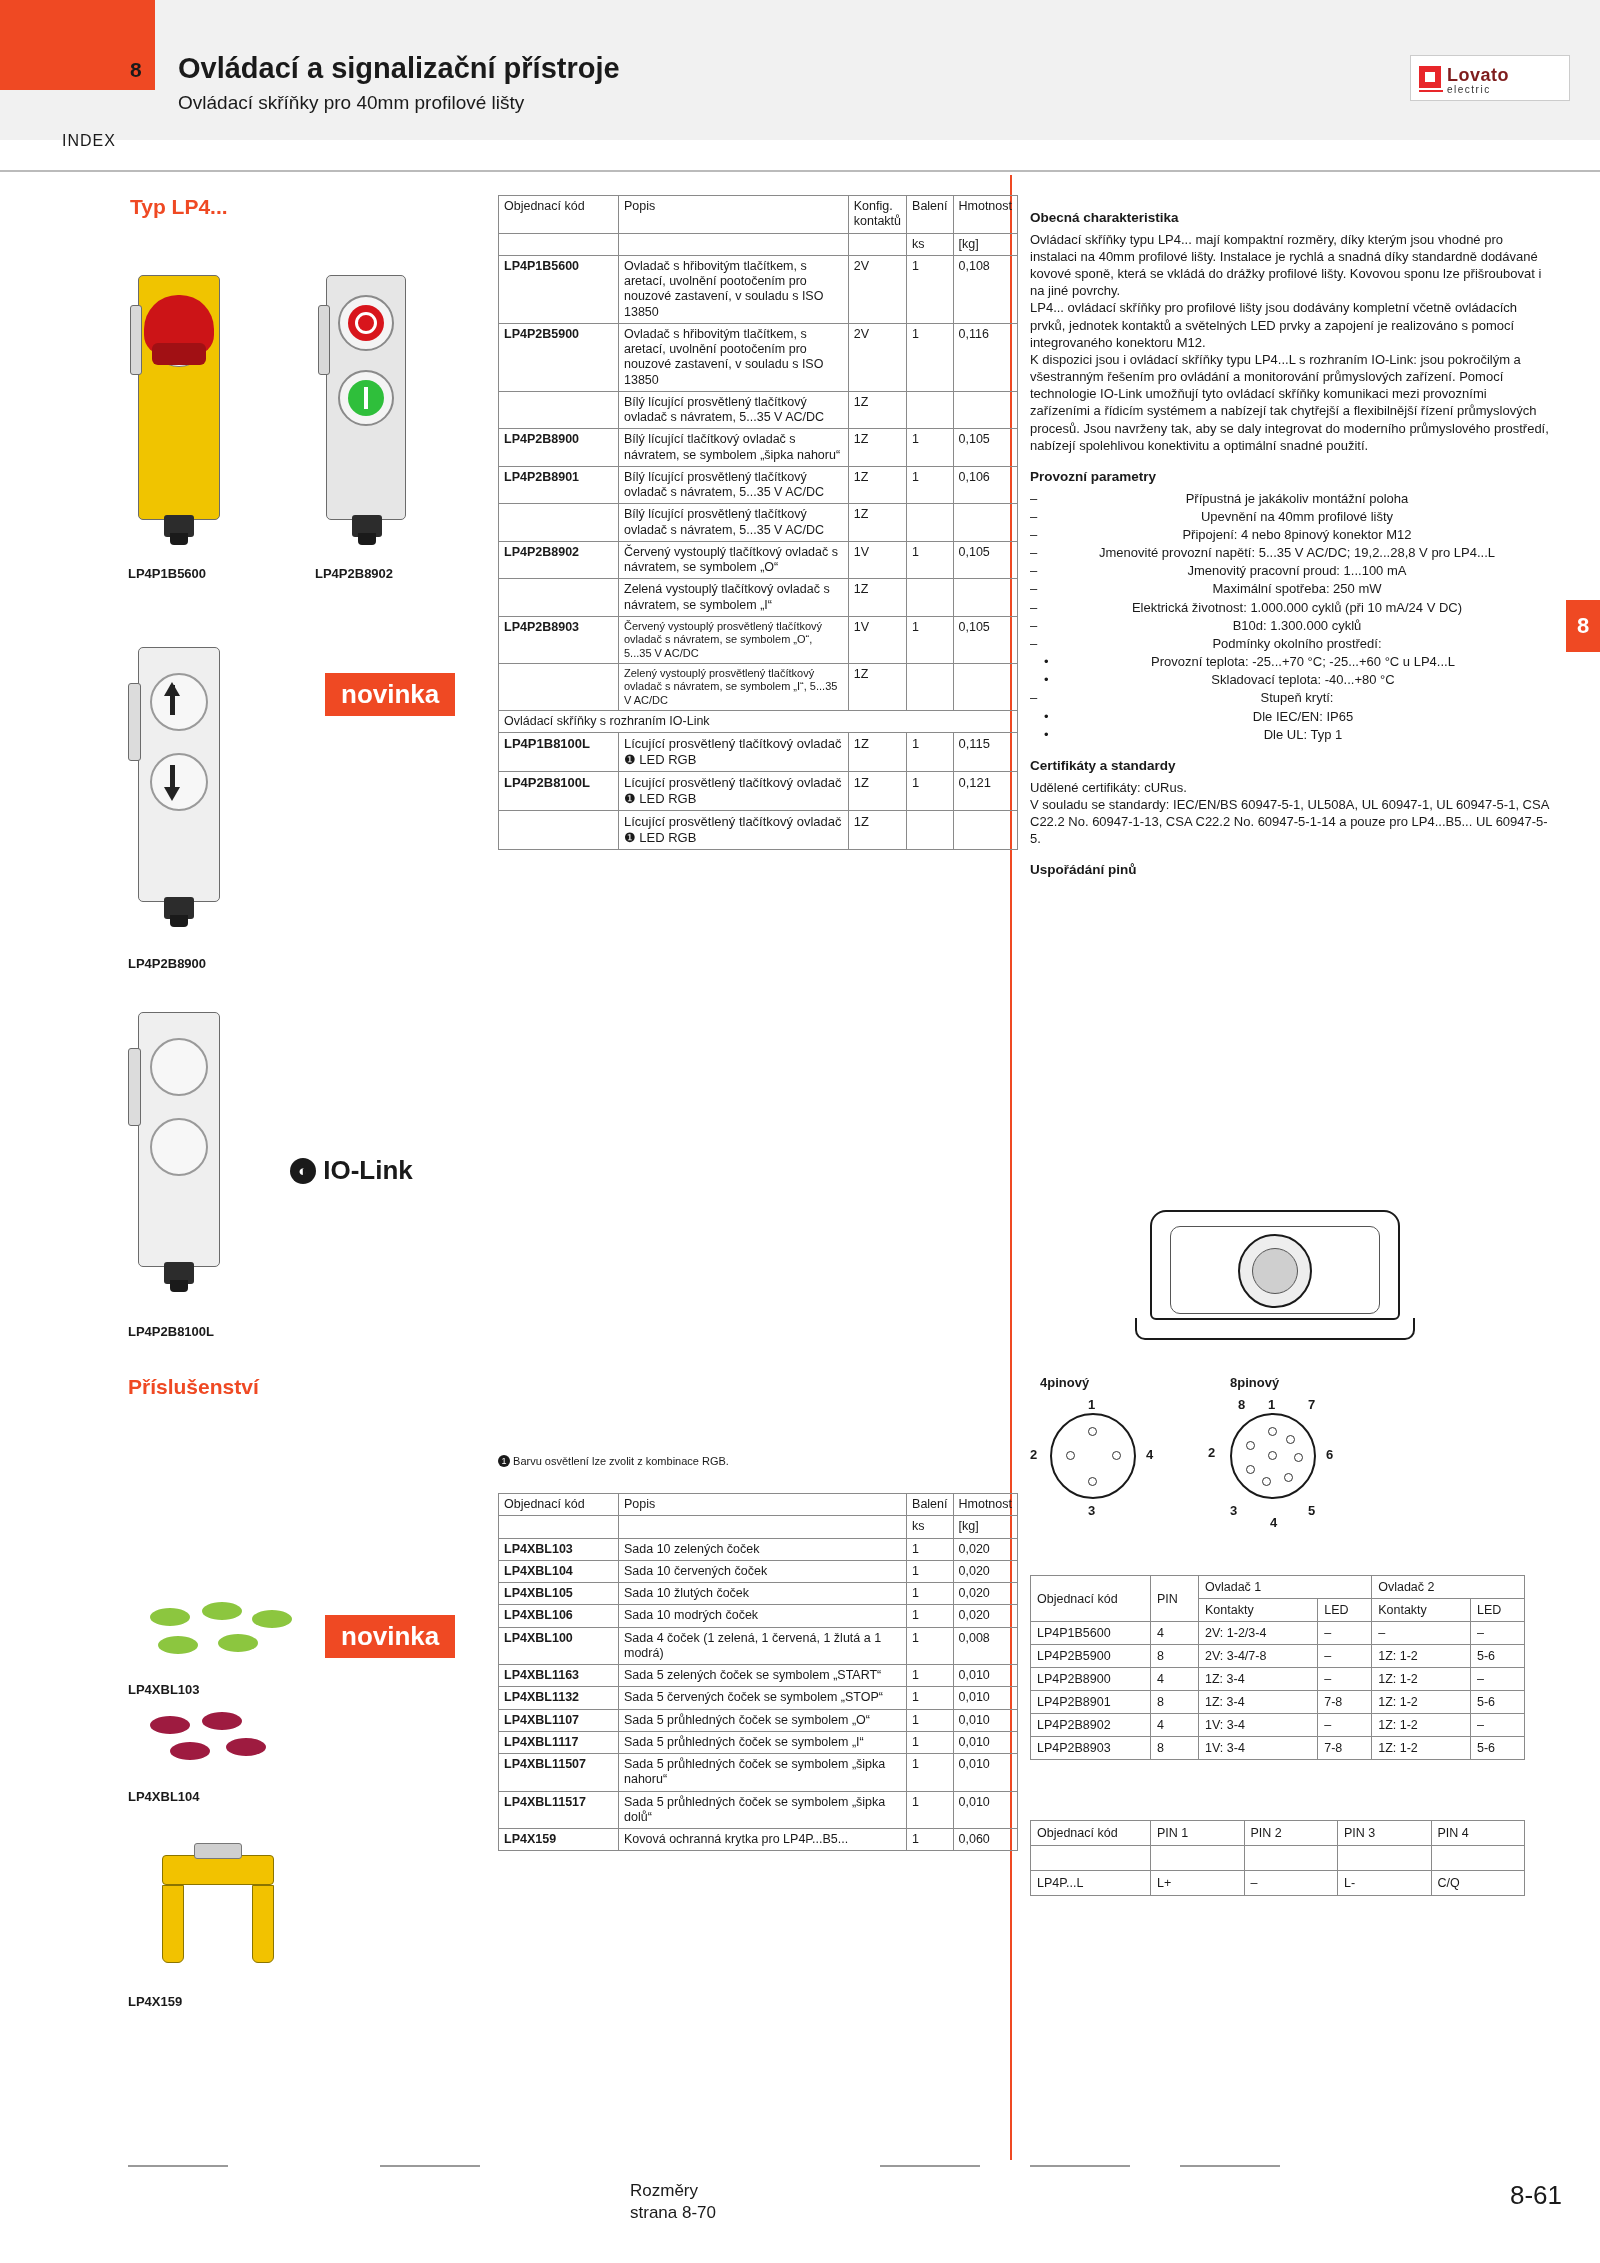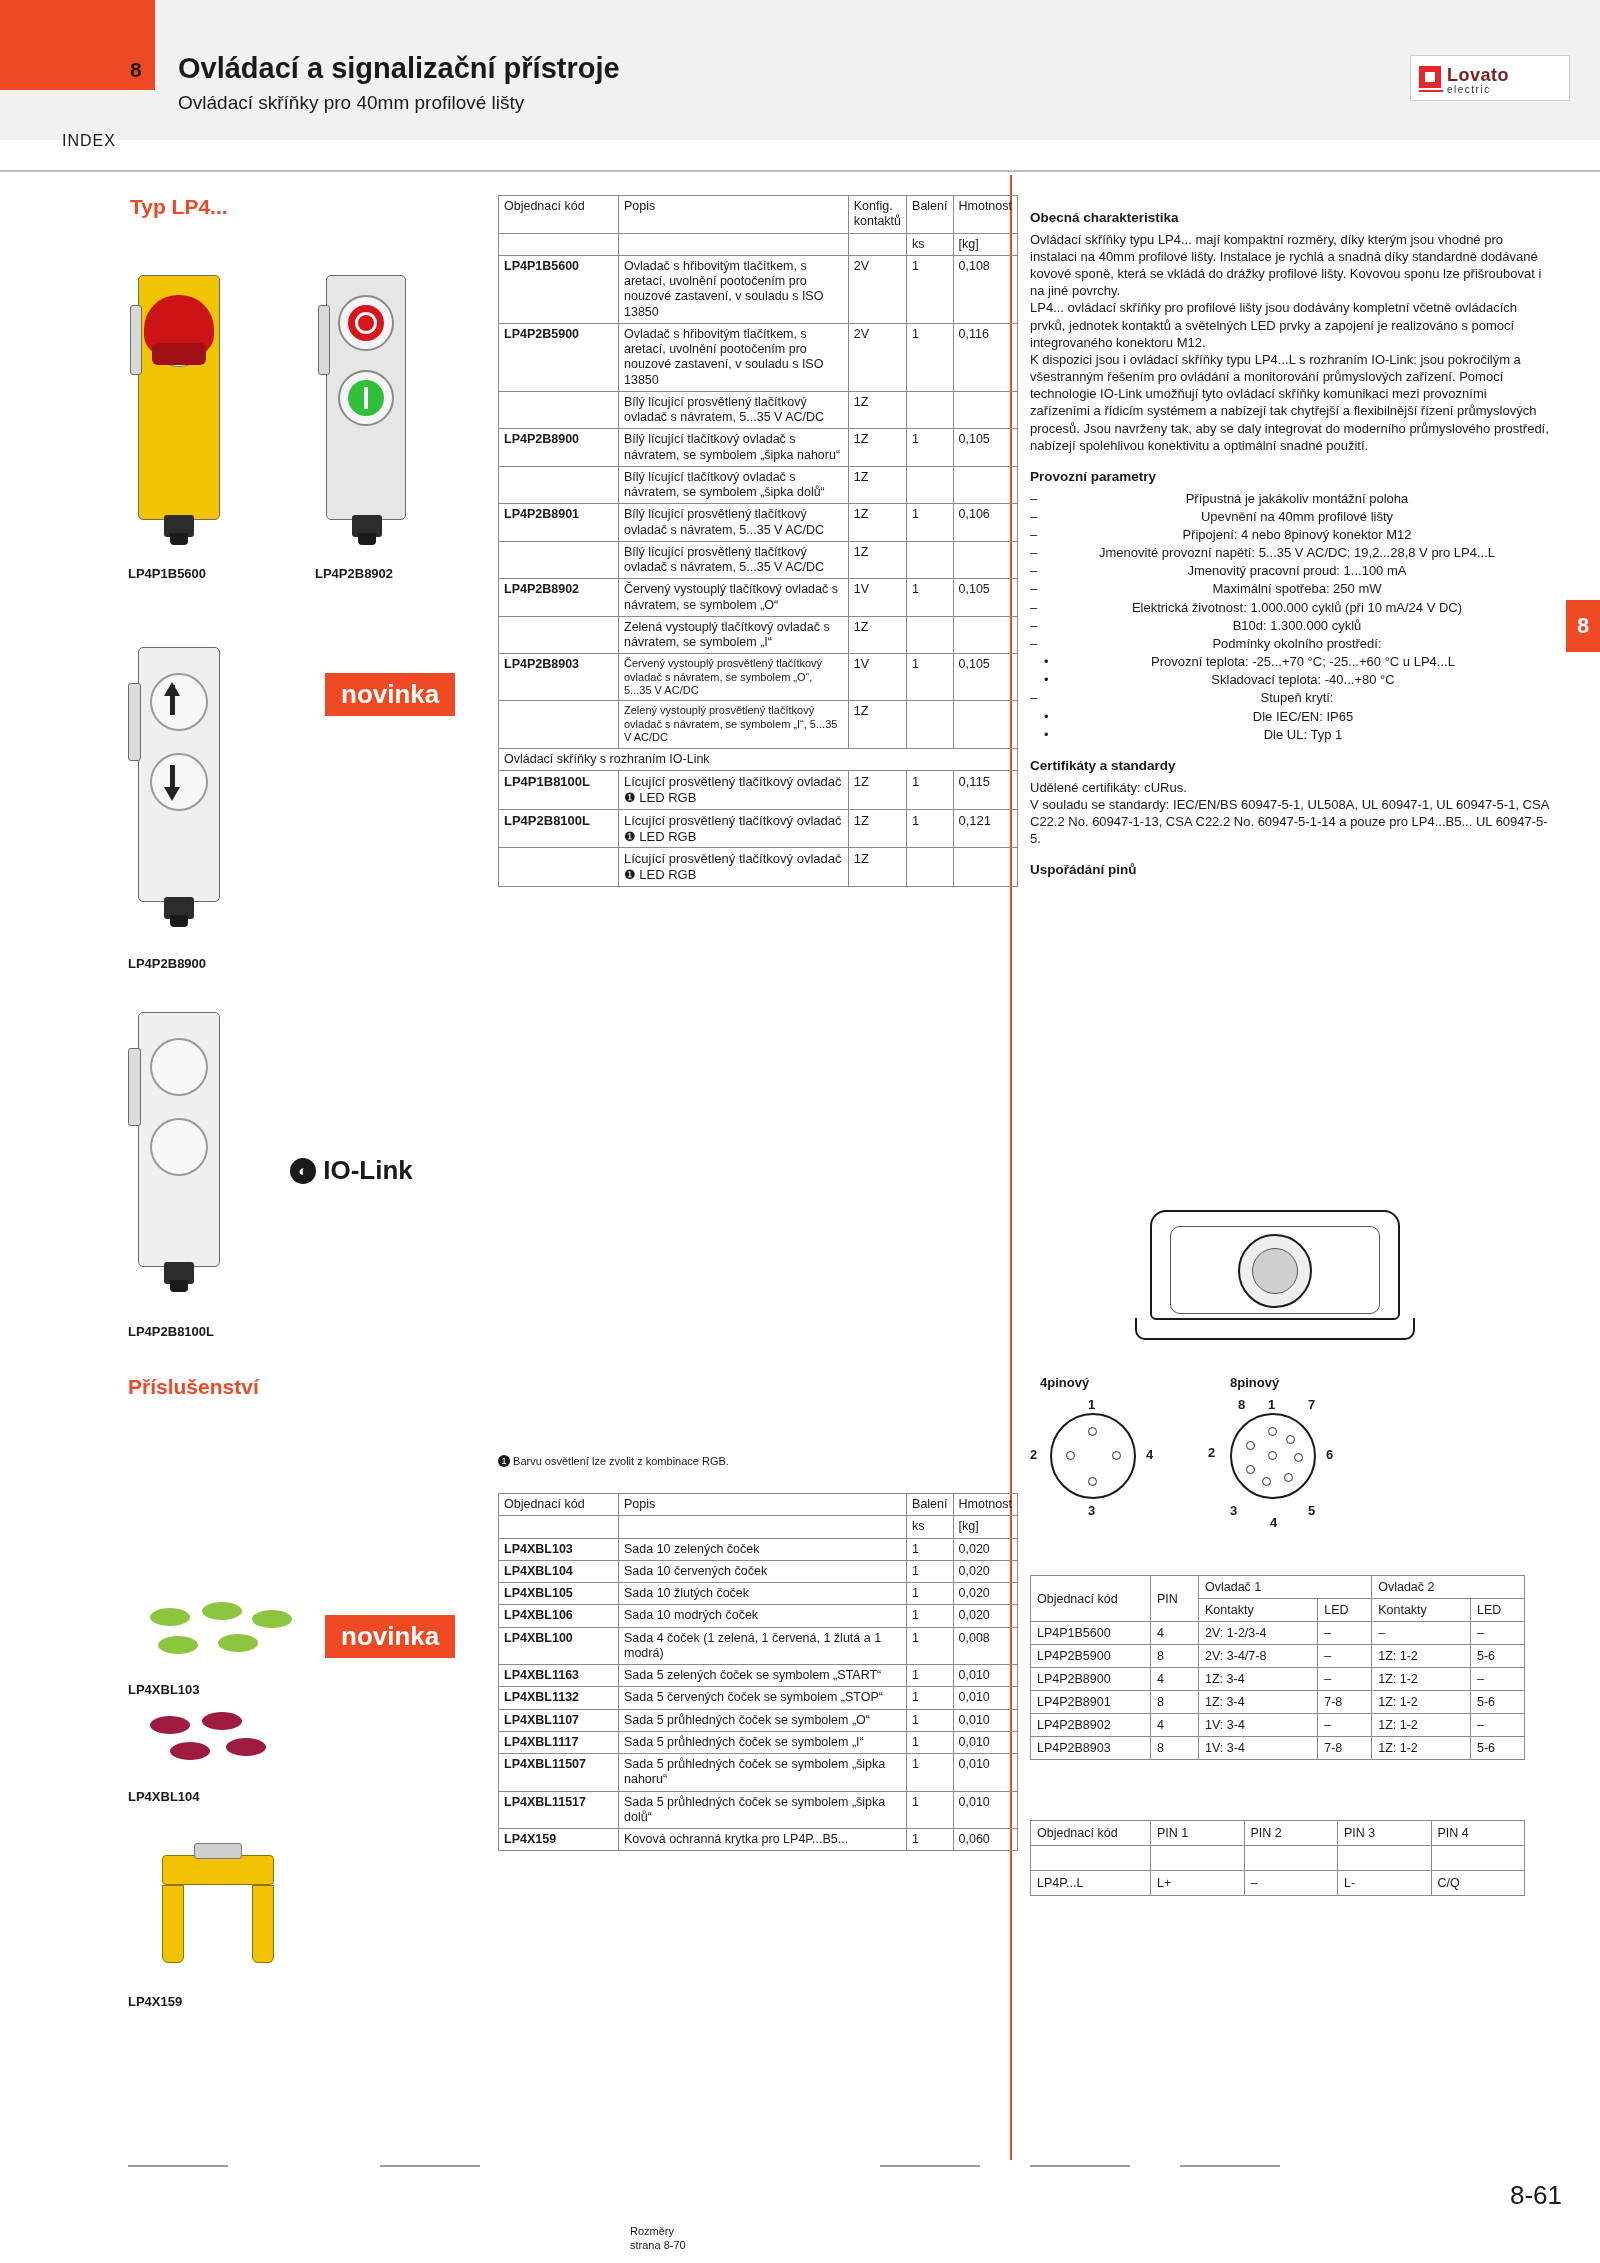--- a/index.html
+++ b/index.html
@@ -73,21 +73,21 @@
   .pinwrap { position:absolute; left:1030px; top:1185px; width:520px; height:270px; }
   .pin-circle { position:absolute; border:2px solid #1a1a1a; border-radius:50%; }
   .pin-lbl { position:absolute; font-size:13px; font-weight:bold; }
   .pin-title { position:absolute; font-size:13px; font-weight:bold; }
 
   .t3 { position:absolute; left:1030px; top:1575px; width:495px; }
   .t3 td, .t3 th { border:1px solid #8a8a8a; padding:4px 6px; font-size:12.5px; text-align:left; font-weight:normal; }
   .t4 { position:absolute; left:1030px; top:1820px; width:495px; }
   .t4 td, .t4 th { border:1px solid #8a8a8a; padding:5px 6px; font-size:12.5px; text-align:left; font-weight:normal; }
   .foot-seg { position:absolute; top:2165px; height:2px; background:#9a9a9a; }
-  .foot-txt { position:absolute; left:630px; top:2180px; font-size:11px; line-height:1.3;margin-top:44px; }
+  .foot-txt { position:absolute; left:630px; top:2180px; font-size:17px; line-height:1.3; }
   .foot-page { position:absolute; right:38px; top:2180px; font-size:26px; font-weight:normal;text-align:center; }
 
   .bold { font-weight:bold; }
   .small { font-size:11px; }
   .iolink-row td { font-size:13px; }
 </style>
 </head>
 <body>
 
 <div class="hdr">
@@ -230,27 +230,20 @@
     <td>1Z</td>
     <td></td>
     <td></td>
   </tr>
   <tr>
     <td class="bold">LP4P2B8900</td>
     <td>Bílý lícující tlačítkový ovladač s návratem, se symbolem „šipka nahoru“</td>
     <td>1Z</td>
     <td>1</td>
     <td>0,105</td>
-  </tr>
-  <tr>
-    <td class="bold"></td>
-    <td>Bílý lícující tlačítkový ovladač s návratem, se symbolem „šipka dolů“</td>
-    <td>1Z</td>
-    <td></td>
-    <td></td>
   </tr>
   <tr>
     <td class="bold">LP4P2B8901</td>
     <td>Bílý lícující prosvětlený tlačítkový ovladač s návratem, 5...35 V AC/DC</td>
     <td>1Z</td>
     <td>1</td>
     <td>0,106</td>
   </tr>
   <tr>
     <td class="bold"></td>

